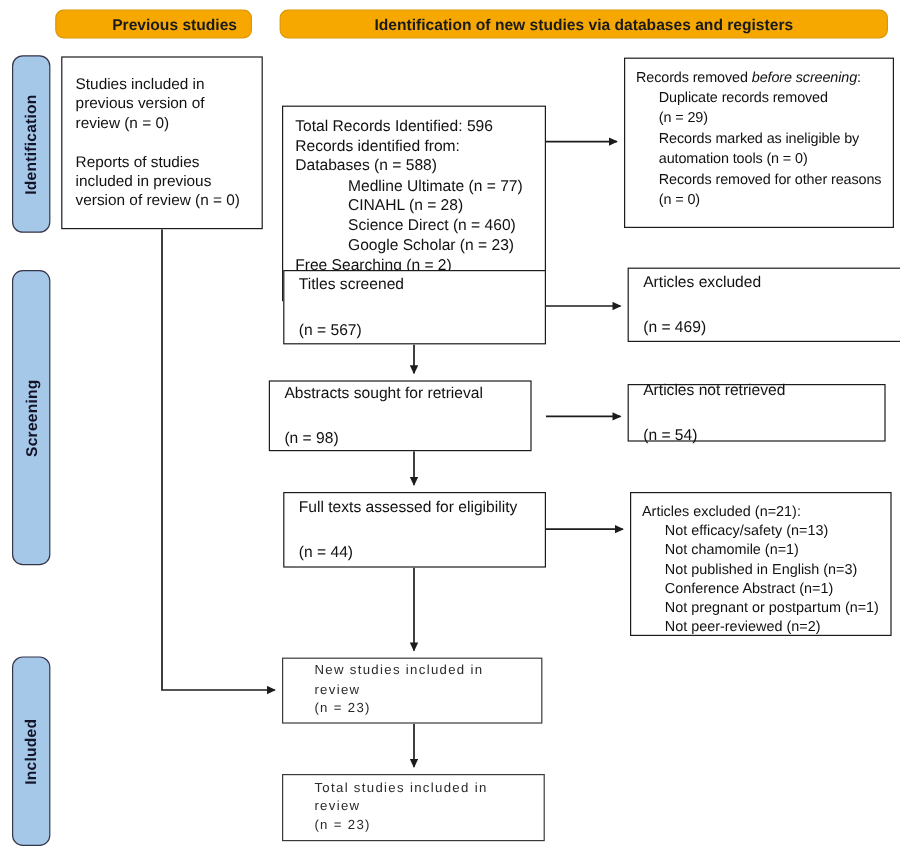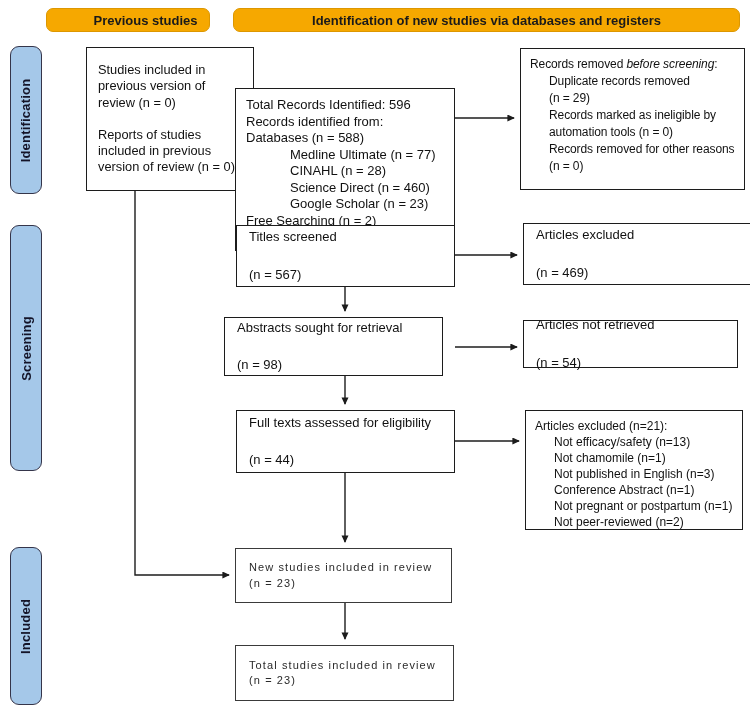--- a/index.html
+++ b/index.html
@@ -58,32 +58,32 @@
     line-height: 1.27;
   }
   .pad-top { padding: 8px 8px 8px 10px; }
   .v-center {
     display: flex;
     flex-direction: column;
     justify-content: center;
     padding: 6px 8px 6px 12px;
     gap: 21px;
   }
-  .prevbox { padding: 14px 6px 10px 11px; font-size: 12.8px; margin-left: 35px; }
+  .prevbox { padding: 14px 6px 10px 11px; font-size: 12.8px; }
   .prevbox .gap { height: 16px; }
   .ind  { padding-left: 44px; white-space: nowrap; }
   .ind2 { padding-left: 19px; white-space: nowrap; }
   .condensed { font-size: 12px; line-height: 1.42; letter-spacing: -0.1px; padding: 7px 6px 6px 9px; }
   .excl2 { font-size: 12px; line-height: 1.33; padding: 8px 6px 10px 9px; }
   .spaced {
     font-size: 11px;
     letter-spacing: 1.1px;
     line-height: 1.4;
     color: #2a2a2a;
-    padding: 6px 6px 6px 13px;
+    padding: 6px 6px 6px 26px;
     display: flex;
     flex-direction: column;
     justify-content: center;
   }
   .thinb { border-width: 1.3px; border-color: #3a3a3a; }
   .it { font-style: italic; }
 </style>
 </head>
 <body>
 

